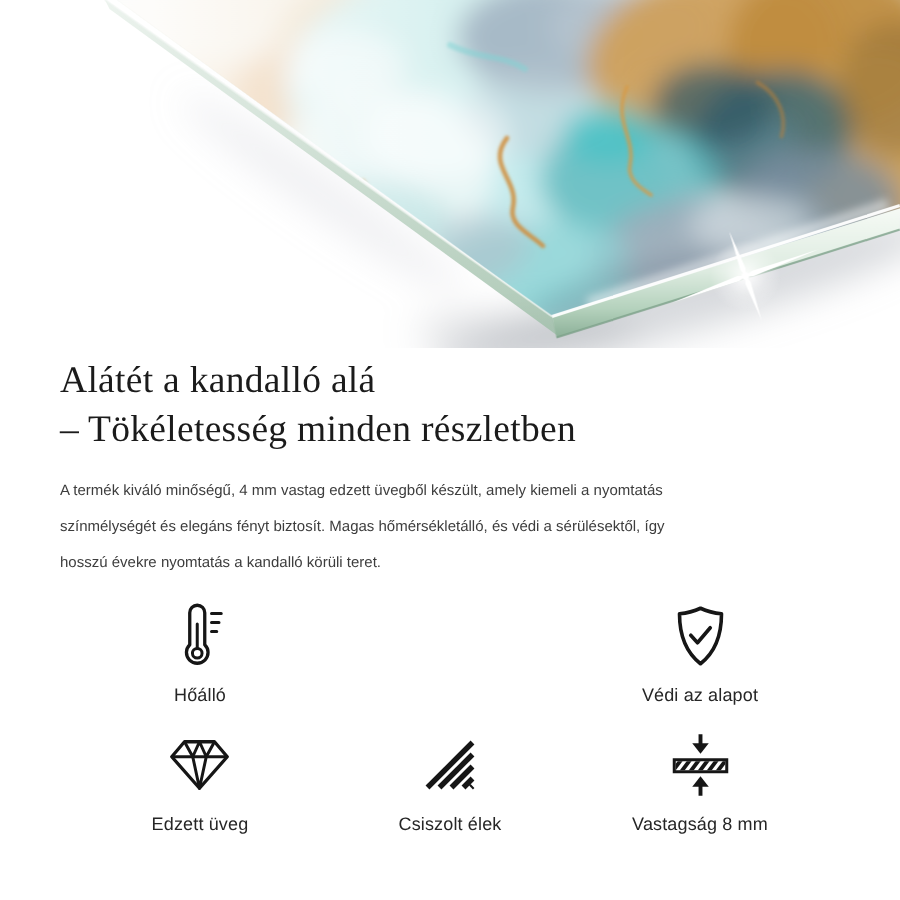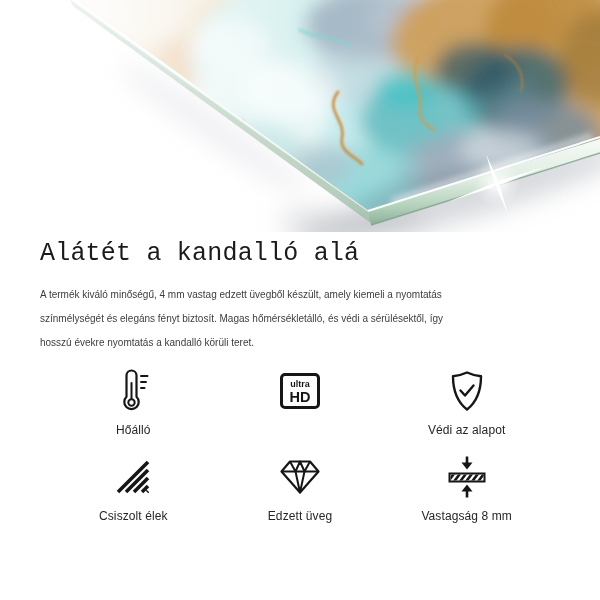--- a/index.html
+++ b/index.html
@@ -10,21 +10,21 @@
   }
   .hero { width:600px; height:232px; position:relative; }
   .hero svg { display:block; }
   .content { padding:0 40px; }
   .title {
     margin-top:5px;
     font-family:"Liberation Serif","DejaVu Serif",serif;
     font-weight:400; font-size:25px; line-height:33px;
     color:#1b1b1b; letter-spacing:0.2px;
   }
-  .title span { display:block;font-family:Liberation Mono, monospace; }
+  .title span { display:block; }
   .desc { margin-top:13px; font-size:10px; line-height:24px; color:#3d3d3d; }
   .desc span { display:block; white-space:nowrap; }
   .features {
     margin-top:12px; padding:0 10px 0 10px;
     display:grid; grid-template-columns:1fr 1fr 1fr; row-gap:16px;
   }
   .feature { display:flex; flex-direction:column; align-items:center; }
   .f-icon { height:48px; display:flex; align-items:center; justify-content:center; color:#161616; }
   .f-label { margin-top:8px; font-size:12px; color:#262626; letter-spacing:0.1px; text-align:center; }
 </style>
@@ -143,20 +143,21 @@
         <polygon points="0,-32 -1.8,-5 0,0 1.8,-5" fill="#ffffff"></polygon>
         <polygon points="0,32 -1.8,5 0,0 1.8,5" fill="#ffffff"></polygon>
         <circle r="2.4" fill="#ffffff"></circle>
       </g>
     </svg>
   </div>
 
   <div class="content">
     <h1 class="title">
       <span>Alátét a kandalló alá</span>
+      <span>– Tökéletesség minden részletben</span>
     </h1>
 
     <p class="desc">
       <span>A termék kiváló minőségű, 4 mm vastag edzett üvegből készült, amely kiemeli a nyomtatás</span>
       <span>színmélységét és elegáns fényt biztosít. Magas hőmérsékletálló, és védi a sérülésektől, így</span>
       <span>hosszú évekre nyomtatás a kandalló körüli teret.</span>
     </p>
 
     <div class="features">
 
@@ -166,62 +167,55 @@
             <path d="M12.5,7.5 a5,5 0 0 1 10,0 V28.8 a7.2,7.2 0 1 1 -10,0 Z" stroke-width="2.2" stroke-linejoin="round"></path>
             <circle cx="17.5" cy="34.5" r="3.2" stroke-width="2"></circle>
             <path d="M17.5,15 V31" stroke-width="2" stroke-linecap="round"></path>
             <path d="M27,8 h6.5 M27,14 h5 M27,20 h3.5" stroke-width="2" stroke-linecap="round"></path>
           </svg>
         </div>
         <div class="f-label">Hőálló</div>
       </div>
 
       <div class="feature">
-        <div class="f-icon">
-          <svg width="46" height="40" viewBox="0 0 46 40">
-            <rect x="4.5" y="3.5" width="37" height="33" rx="3.5" fill="none" stroke="currentColor" stroke-width="3"></rect>
-            <text x="23" y="16" text-anchor="middle" font-family="Liberation Sans, sans-serif" font-size="9" font-weight="700" fill="currentColor">ultra</text>
-            <text x="23" y="31" text-anchor="middle" font-family="Liberation Sans, sans-serif" font-size="14.5" font-weight="800" fill="currentColor">HD</text>
-          </svg>
-        </div>
       </div>
 
       <div class="feature">
         <div class="f-icon">
           <svg width="40" height="44" viewBox="0 0 40 44" fill="none" stroke="currentColor">
             <path d="M20,3.5 C24.5,5.6 29.5,6.8 34,7.2 C34,18.5 31.5,31.5 20,40.5 C8.5,31.5 6,18.5 6,7.2 C10.5,6.8 15.5,5.6 20,3.5 Z" stroke-width="2.4" stroke-linejoin="round"></path>
             <path d="M13.5,21.5 L18,26.5 L26.5,16.5" stroke-width="2.4" stroke-linecap="round" stroke-linejoin="round"></path>
           </svg>
         </div>
         <div class="f-label">Védi az alapot</div>
+      </div>
+
+      <div class="feature">
+        <div class="f-icon">
+          <svg width="44" height="38" viewBox="0 0 44 38" fill="none" stroke="currentColor">
+            <path d="M12,3.5 H32 L40.5,13.5 L22,34.5 L3.5,13.5 Z" stroke-width="2.2" stroke-linejoin="round"></path>
+            <path d="M3.5,13.5 H40.5" stroke-width="2"></path>
+            <path d="M12,3.5 L17.5,13.5 L22,3.5 L26.5,13.5 L32,3.5" stroke-width="2" stroke-linejoin="round"></path>
+            <path d="M17.5,13.5 L22,34.5 L26.5,13.5" stroke-width="2" stroke-linejoin="round"></path>
+          </svg>
+        </div>
+        <div class="f-label">Edzett üveg</div>
       </div>
 
       <div class="feature">
         <div class="f-icon">
           <svg width="36" height="36" viewBox="0 0 36 36" stroke="currentColor" fill="none">
             <path d="M3,33 L33,3" stroke-width="3.6"></path>
             <path d="M11,33 L33,11" stroke-width="3.6"></path>
             <path d="M19,33 L33,19" stroke-width="3.6"></path>
             <path d="M27,33 L33,27" stroke-width="3.6"></path>
             <path d="M32,33 L33,32" stroke-width="3.6"></path>
           </svg>
         </div>
         <div class="f-label">Csiszolt élek</div>
-      </div>
-
-      <div class="feature">
-        <div class="f-icon">
-          <svg width="44" height="38" viewBox="0 0 44 38" fill="none" stroke="currentColor">
-            <path d="M12,3.5 H32 L40.5,13.5 L22,34.5 L3.5,13.5 Z" stroke-width="2.2" stroke-linejoin="round"></path>
-            <path d="M3.5,13.5 H40.5" stroke-width="2"></path>
-            <path d="M12,3.5 L17.5,13.5 L22,3.5 L26.5,13.5 L32,3.5" stroke-width="2" stroke-linejoin="round"></path>
-            <path d="M17.5,13.5 L22,34.5 L26.5,13.5" stroke-width="2" stroke-linejoin="round"></path>
-          </svg>
-        </div>
-        <div class="f-label">Edzett üveg</div>
       </div>
 
       <div class="feature">
         <div class="f-icon">
           <svg width="44" height="46" viewBox="0 0 44 46">
             <defs>
                 <clipPath id="barClip">
                   <rect x="5.5" y="20.5" width="33" height="6"></rect>
                 </clipPath>
               </defs>

